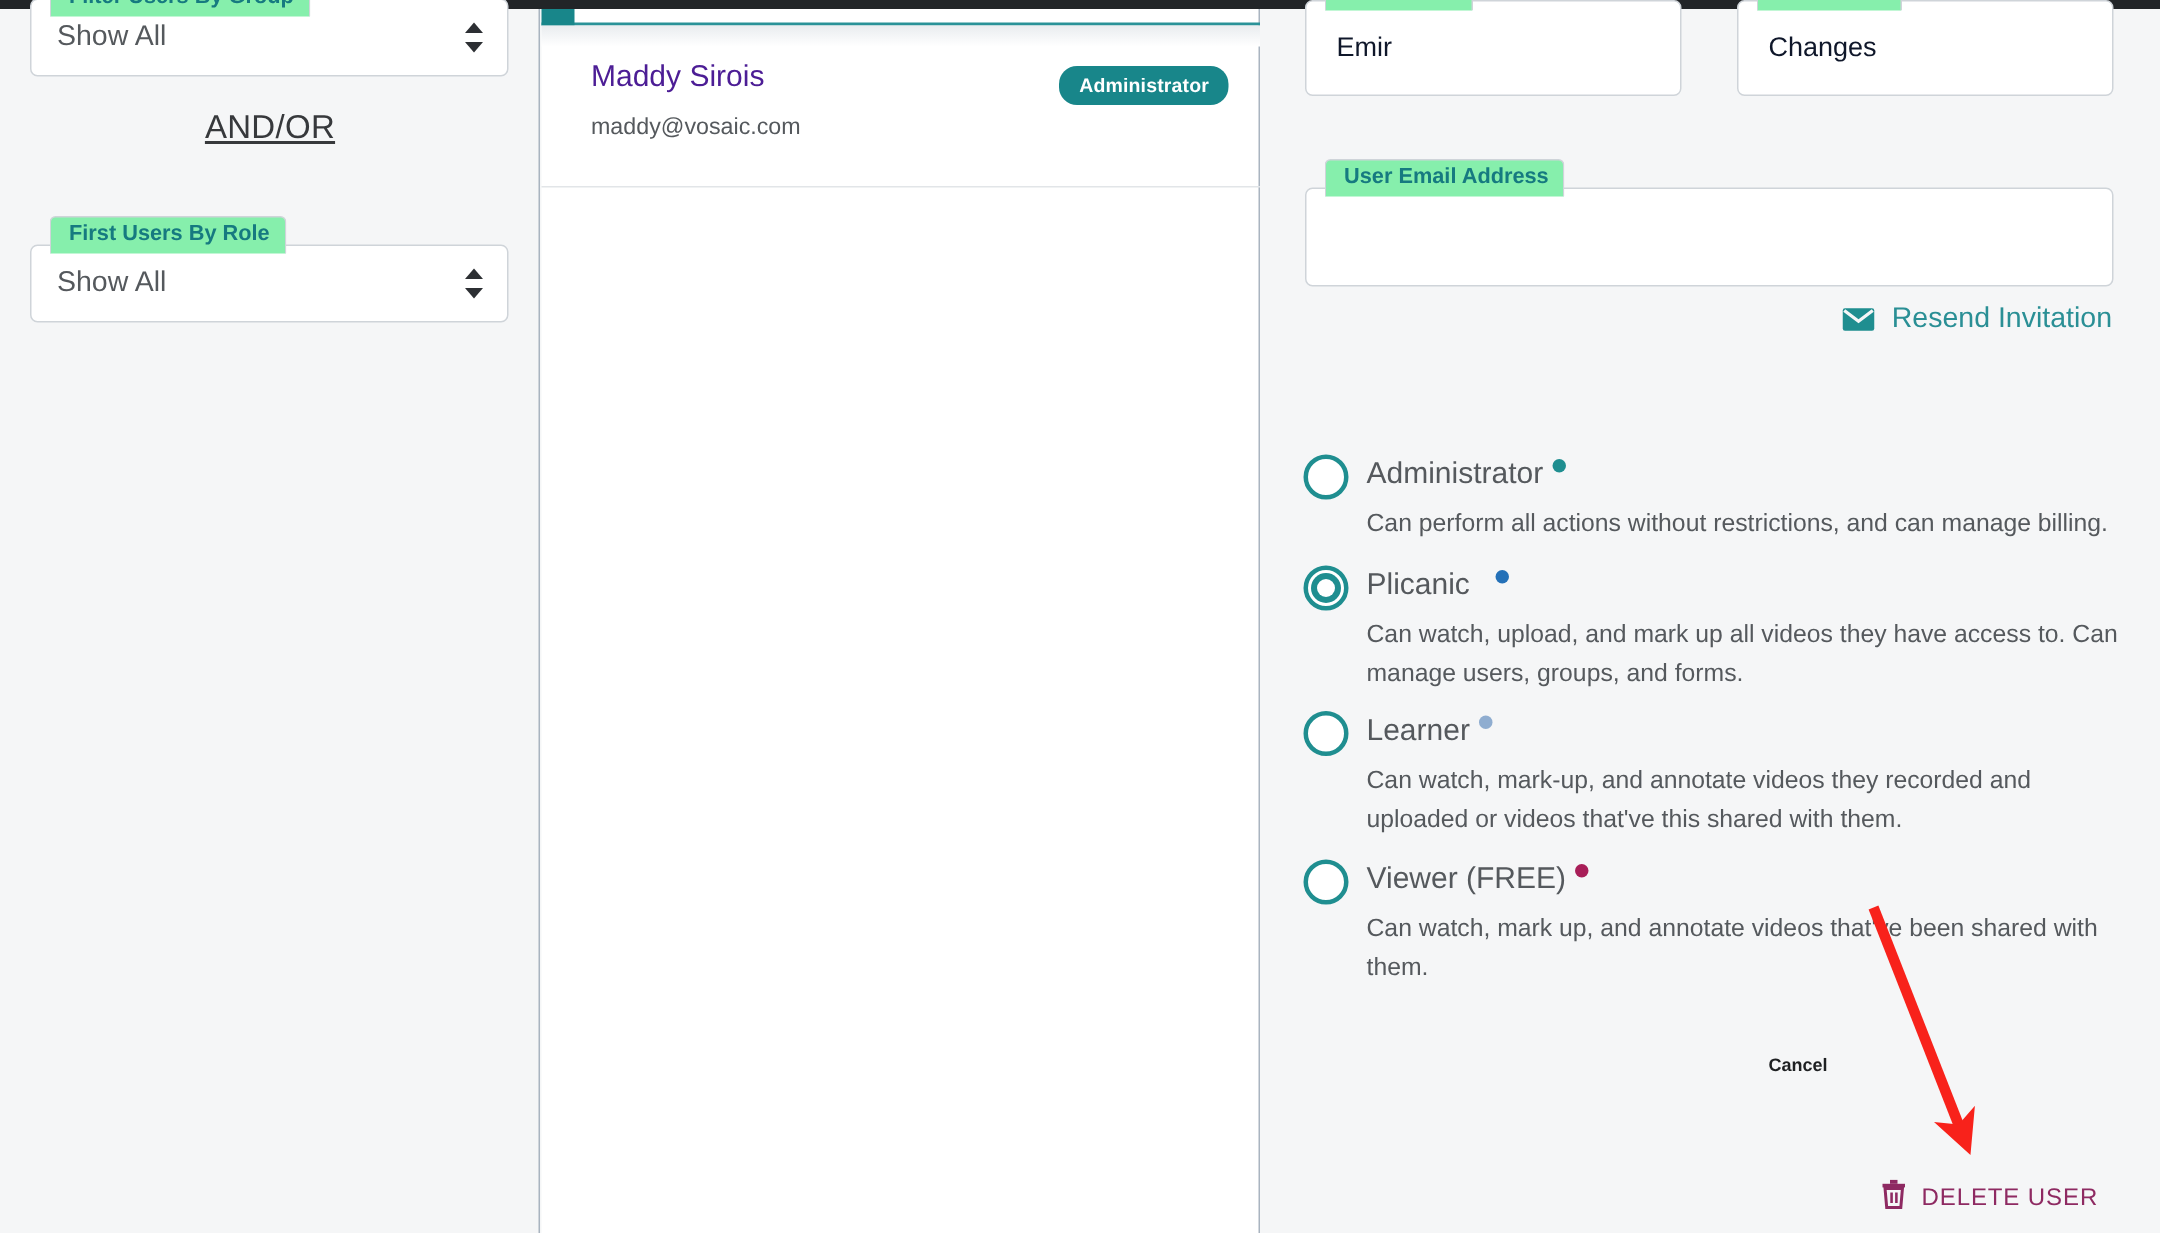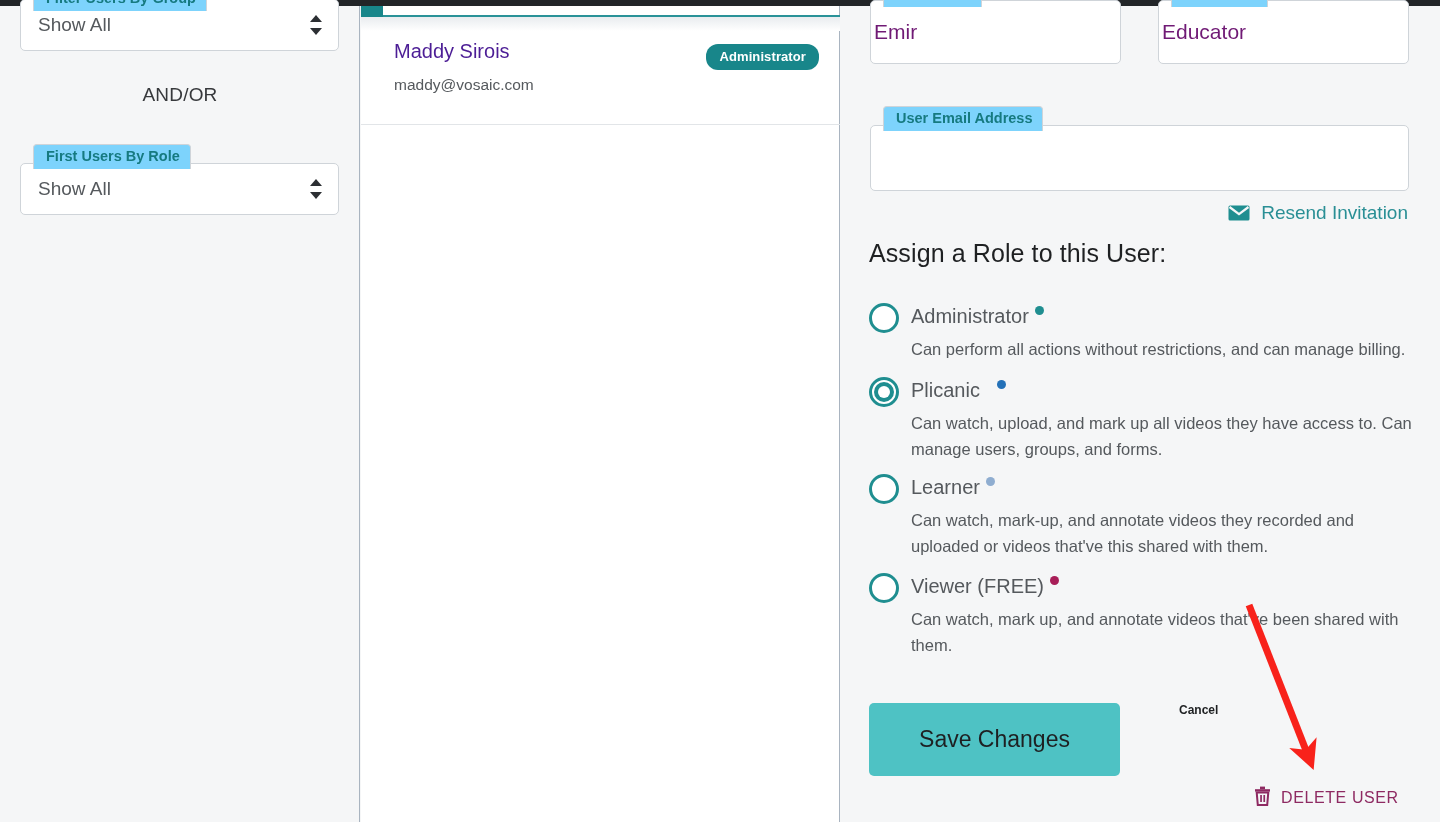--- a/index.html
+++ b/index.html
@@ -37,21 +37,21 @@
 
   
   .field-group { position: relative; }
   .field-label {
     position: absolute;
     left: 13px; top: 0;
     padding: 3px 10px 4px 12px;
     font-size: 14.5px;
     font-weight: bold;
     color: #167a80;
-    background: #7dd3fc;
+    background: #86efac;
     border: 1px solid #cfd4d9;
     border-bottom: none;
     border-radius: 4px 4px 0 0;
     white-space: nowrap;
     z-index: 3;
     line-height: 17px;
   }
 
   .select-box {
     position: absolute;
@@ -82,26 +82,27 @@
   }
   .stepper .arrow.up   { top: 1px;  border-bottom: 7px solid #2c2f33; }
   .stepper .arrow.down { bottom: 1px; border-top: 7px solid #2c2f33; }
 
   
   #filter-group-box { left: 20px; top: -7px; width: 319px; height: 52px; }
   #filter-group-label { left: 33px; top: -20px; }
 
   .andor {
     position: absolute;
-    left: 0; top: 78px;
+    left: 0; top: 66px;
     width: 360px;
     text-align: center;
-    font-size: 19px;
+    font-size: 22px;
     color: #37393c;
     letter-spacing: 0.2px;
+    text-decoration: underline;
   }
 
   #filter-role-box { left: 20px; top: 157px; width: 319px; height: 52px; }
   #filter-role-label { left: 33px; top: 138px; }
 
   
   .mid-panel {
     position: absolute;
     left: 361px; top: 6px;
     width: 479px; height: 816px;
@@ -166,24 +167,24 @@
   }
 
   .input-box {
     position: absolute;
     background: #ffffff;
     border: 1px solid #cfd4d9;
     border-radius: 5px;
   }
   .input-value {
     position: absolute;
-    left: 3px; top: 50%;
+    left: 20px; top: 50%;
     transform: translateY(-50%);
-    font-size: 21px;
-    color: #701a75;
+    font-size: 18px;
+    color: #0f172a;
   }
 
   #first-name-box  { left: 29px;  top: -6px;  width: 251px; height: 64px; }
   #first-name-lbl  { left: 42px;  top: -24px; }
   #last-name-box   { left: 317px; top: -6px;  width: 251px; height: 64px; }
   #last-name-lbl   { left: 330px; top: -24px; }
   #email-box       { left: 29px;  top: 119px; width: 539px; height: 66px; }
   #email-lbl       { left: 42px;  top: 100px; }
 
   .resend {
@@ -350,42 +351,41 @@
     <div class="field-group">
       <div class="field-label" id="first-name-lbl">First Name</div>
       <div class="input-box" id="first-name-box">
         <span class="input-value">Emir</span>
       </div>
     </div>
 
     <div class="field-group">
       <div class="field-label" id="last-name-lbl">Last Name</div>
       <div class="input-box" id="last-name-box">
-        <span class="input-value">Educator</span>
+        <span class="input-value">Changes</span>
       </div>
     </div>
 
     <div class="field-group">
       <div class="field-label" id="email-lbl">User Email Address</div>
       <div class="input-box" id="email-box">
         <span class="input-value"></span>
       </div>
     </div>
 
     <div class="resend">
       <span>
         <svg class="env-icon" width="22" height="16" viewBox="0 0 22 16" aria-hidden="true">
           <rect x="0.5" y="0.5" width="21" height="15" rx="1.5" fill="#1f8e90"></rect>
           <path d="M1.5 2 L11 9.2 L20.5 2" stroke="#f5f6f7" stroke-width="2.2" fill="none"></path>
         </svg>
       </span>
       <span>Resend Invitation</span>
     </div>
 
-    <div class="assign-title">Assign a Role to this User:</div>
 
     <div class="role-row" id="row-admin">
       <span class="radio"></span>
       <span class="role-name">Administrator</span>
       <span class="role-dot" id="dot-admin" style="background: rgb(31, 142, 144); left: 166px;"></span>
       <span class="role-desc">Can perform all actions without restrictions, and can manage billing.</span>
     </div>
 
     <div class="role-row" id="row-educator">
       <span class="radio checked"></span>
@@ -401,21 +401,20 @@
       <span class="role-desc">Can watch, mark-up, and annotate videos they recorded and uploaded or videos that've this shared with them.</span>
     </div>
 
     <div class="role-row" id="row-viewer">
       <span class="radio"></span>
       <span class="role-name">Viewer (FREE)</span>
       <span class="role-dot" id="dot-viewer" style="background: rgb(168, 30, 88); left: 181px;"></span>
       <span class="role-desc">Can watch, mark up, and annotate videos that've been shared with them.</span>
     </div>
 
-    <button class="btn-save">Save Changes</button>
 
     <button class="btn-cancel">Cancel</button>
 
     <div class="delete-user">
       <span>
         <svg width="17" height="20" viewBox="0 0 17 20" aria-hidden="true">
           <rect x="1" y="3.2" width="15" height="2.4" fill="#8e2a62"></rect>
           <rect x="6" y="0.6" width="5" height="2.6" fill="#8e2a62"></rect>
           <path d="M2.7 6.4 h11.6 l-1.1 12.6 h-9.4 z" fill="none" stroke="#8e2a62" stroke-width="2"></path>
           <rect x="6.2" y="9" width="1.7" height="7" fill="#8e2a62"></rect>

